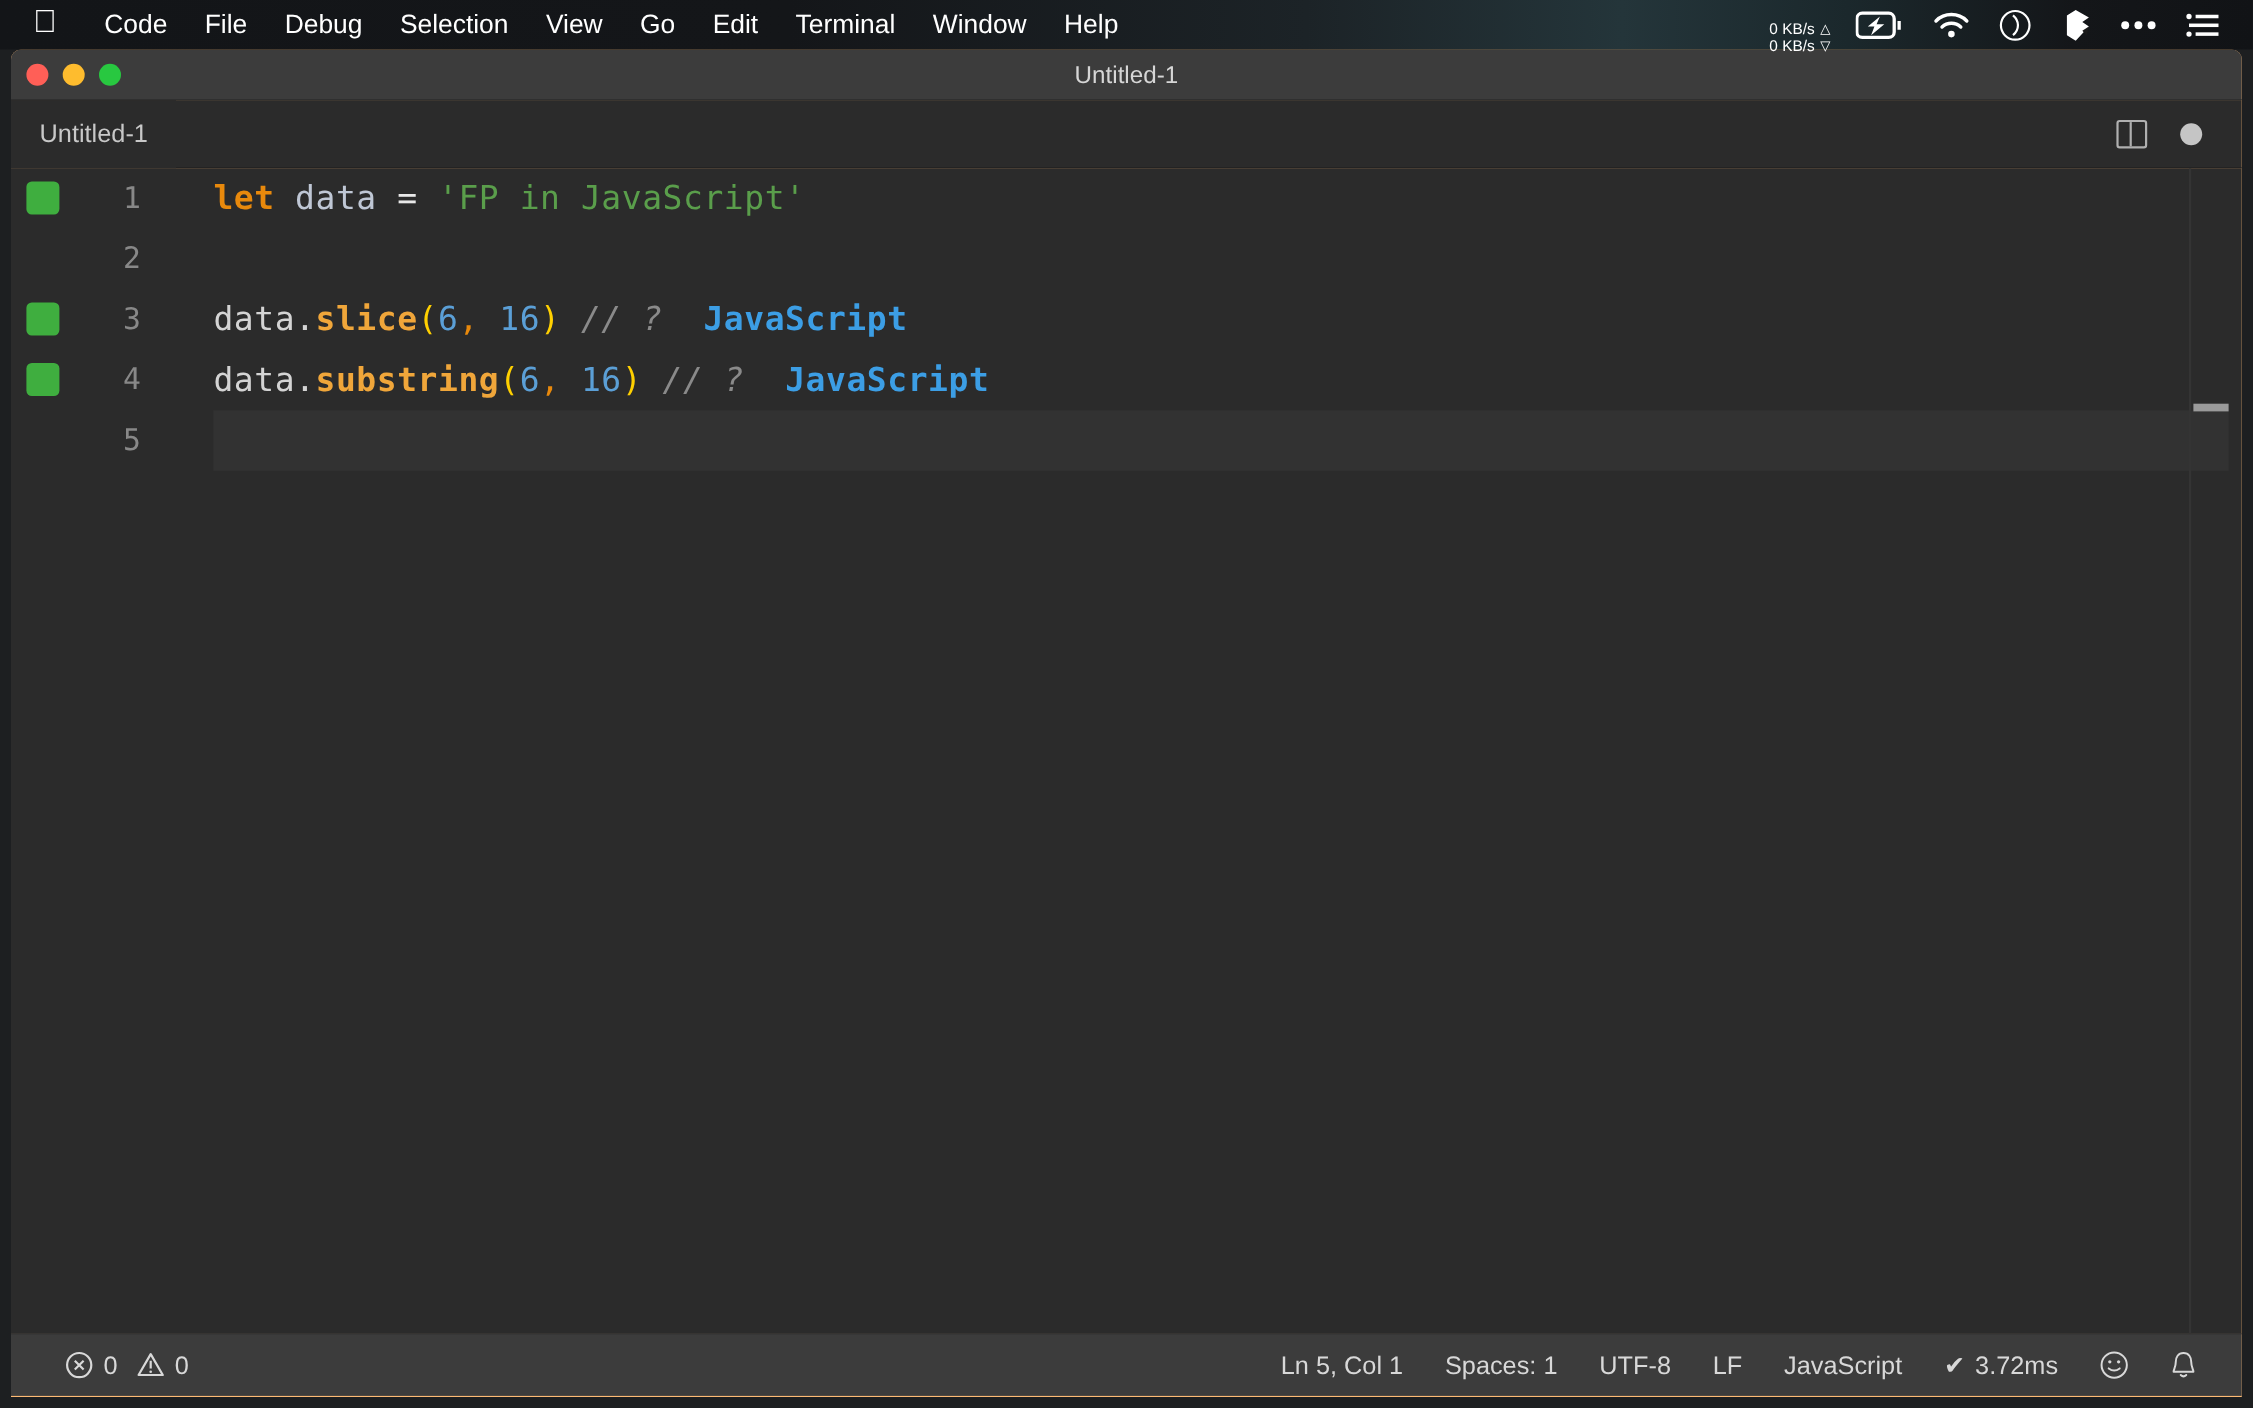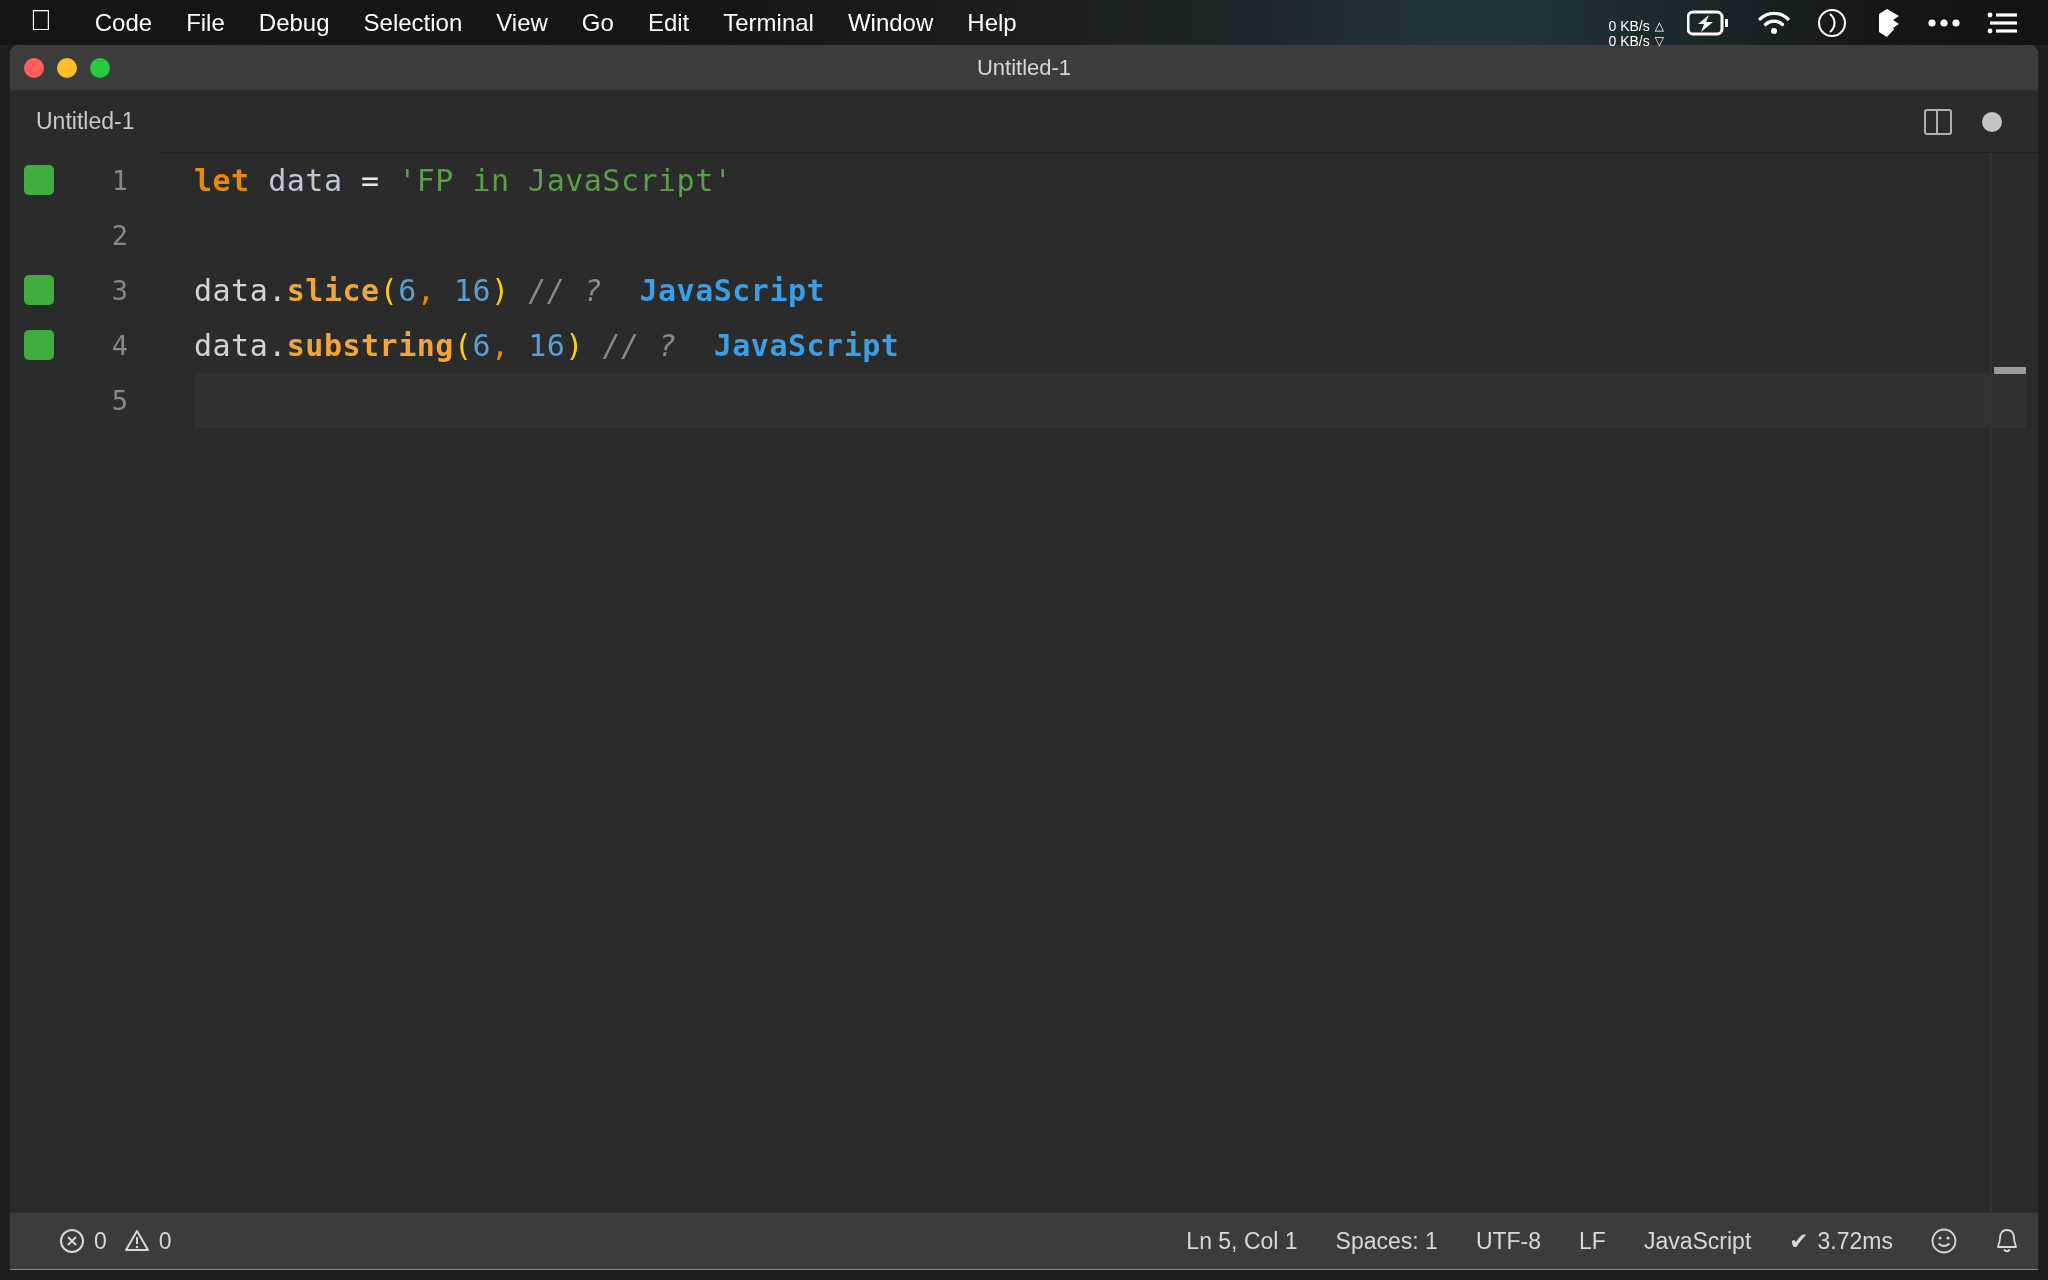--- a/index.html
+++ b/index.html
@@ -28,21 +28,21 @@
     font-family:"Liberation Sans", sans-serif; margin-right:10px;margin-top:23px;
   }
   .net-speed .nums{ text-align:right; }
   .net-speed .arrows{ margin-left:5px; display:flex; flex-direction:column; font-size:12px; line-height:15px; }
   .mb-icon{ display:flex; align-items:center; justify-content:center; padding:0 13px; height:45px; }
 
   
   .window{
     position:absolute; top:45px; left:10px;
     width:2028px; height:1225px;
-    background:#22c55e; border-radius:9px 9px 0 0;
+    background:#fdba74; border-radius:9px 9px 0 0;
     overflow:hidden;
   }
 
   
   .titlebar{
     position:relative; height:46px; background:#3c3c3c;
     display:flex; align-items:center; border-bottom:1px solid #2f2f2f;
   }
   .traffic{ display:flex; gap:13px; margin-left:14px; }
   .tl{ width:20px; height:20px; border-radius:50%; }
@@ -112,21 +112,21 @@
     position:absolute; right:46px; top:0; bottom:0; width:2px; background:#343434;
   }
 
   
   .statusbar{
     height:57px; background:#3c3c3c;
     display:flex; align-items:center; color:#d8d8d8; font-size:23px;
     border-top:1px solid #313131;
   }
   .sb-left{ display:flex; align-items:center; gap:10px; margin-left:30px; }
-  .sb-right{ margin-left:auto; display:flex; align-items:center; }
+  .sb-right{ margin-left:auto; display:flex; align-items:center; padding-right:22px; }
   .sb-item{ padding:0 19px; display:flex; align-items:center; gap:9px; white-space:nowrap; }
   .sb-icon-item{ padding:0 18px; display:flex; align-items:center; }
 </style>
 </head>
 <body>
 
 <div class="menubar">
   <span class="apple-logo"></span>
   <div id="menu-items" style="display:flex;align-items:center;">
       <span class="menu-item app-name">Code</span>

